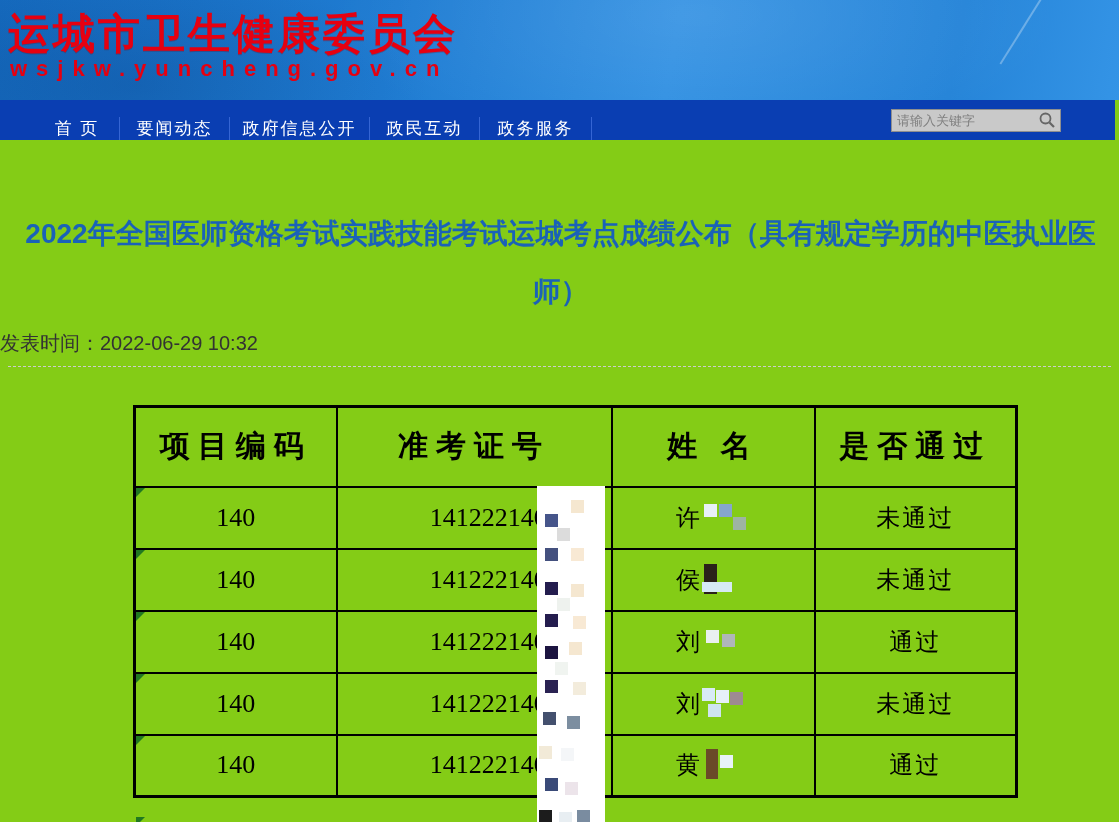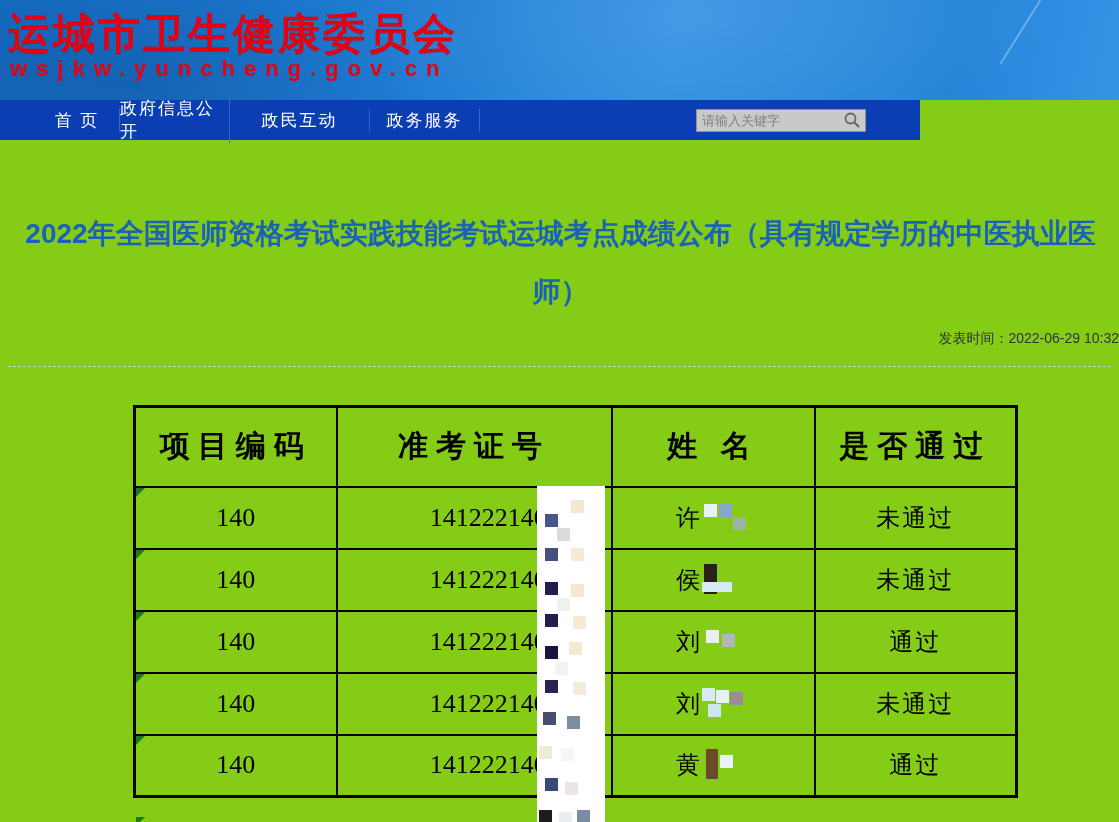--- a/index.html
+++ b/index.html
@@ -23,22 +23,22 @@
     position:absolute; left:10px; top:56px;
     font-size:22px; font-weight:bold; color:#e60010; letter-spacing:9px;
   }
   .banner-streak {
     position:absolute; left:1020px; top:-8px; width:2px; height:78px;
     background:rgba(255,255,255,0.30); transform:rotate(32deg);
   }
 
   
   .navbar {
-    position:absolute; left:0; top:100px; width:920px; height:40px;
-    background:#0a3eb2; display:flex; align-items:center;
+    position:absolute; left:0; top:100px; width:1115px; height:40px;
+    background:#0a3eb2; display:flex; align-items:flex-end;
   }
   .nav-lead { width:35px; border-right:1px solid #3565d4; }
   .nav-item {
     display:flex; align-items:center; justify-content:center;
     color:#fff; font-size:17px; letter-spacing:2px;
     border-right:1px solid #3565d4; cursor:pointer; text-decoration:none;
   }
   .nav-item:nth-of-type(1) { width:85px; }
   .nav-item:nth-of-type(2) { width:110px; }
   .nav-item:nth-of-type(3) { width:140px; }
@@ -61,21 +61,21 @@
     position:absolute; left:65px; top:169px;
     font-size:13px; color:#3a3a3a;
   }
   .article-title {
     position:absolute; left:18px; top:205px; width:1085px;
     text-align:center; font-size:28px; font-weight:bold; color:#1a62b8;
     line-height:58px;
   }
   .publish-time {
     position:absolute; left:0; top:330px; width:1119px;
-    text-align:right; font-size:14px; color:#333;
+    text-align:left; font-size:20px; color:#333;
   }
   .divider {
     position:absolute; left:8px; top:366px; width:1103px;
     border-top:1px dashed #ccc;
   }
 
   
   .results-table {
     position:absolute; left:133px; top:405px; width:882px;
     border-collapse:collapse; table-layout:fixed;
@@ -114,20 +114,21 @@
 
   <header class="banner">
     <div class="site-name">运城市卫生健康委员会</div>
     <div class="site-url">wsjkw.yuncheng.gov.cn</div>
     <div class="banner-streak"></div>
   </header>
 
   <nav class="navbar">
     <div class="nav-lead"></div>
     <a class="nav-item">首 页</a>
+    <a class="nav-item">要闻动态</a>
     <a class="nav-item">政府信息公开</a>
     <a class="nav-item">政民互动</a>
     <a class="nav-item">政务服务</a>
     <div class="search-box">
       <input type="text" placeholder="请输入关键字" style="">
       <span class="search-icon">
         <svg width="18" height="18" viewBox="0 0 18 18">
           <circle cx="7.5" cy="7.5" r="5" fill="none" stroke="#666" stroke-width="1.8"></circle>
           <line x1="11.5" y1="11.5" x2="16" y2="16" stroke="#666" stroke-width="2.2"></line>
         </svg>

